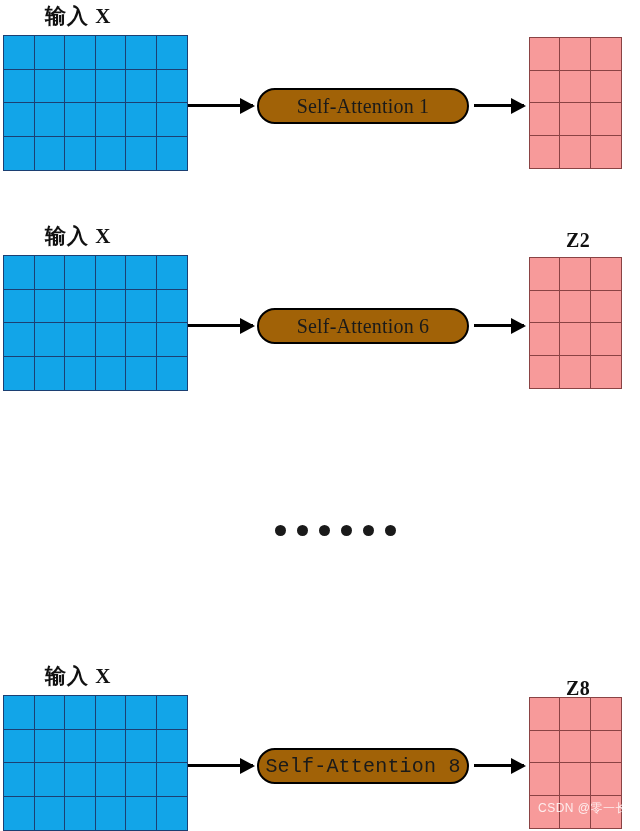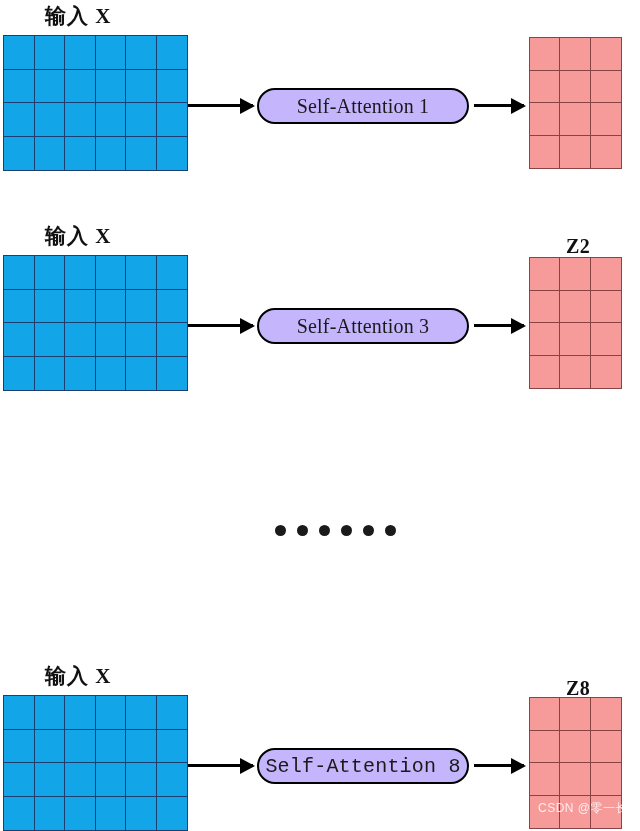--- a/index.html
+++ b/index.html
@@ -72,21 +72,21 @@
     border-bottom: 1px solid #8a4344;
     box-sizing: border-box;
   }
   .grid-pink .cell:nth-child(3n) { border-right: none; }
   .grid-pink .cell:nth-child(n+10) { border-bottom: none; }
 
   
   .pill {
     position: absolute;
     box-sizing: border-box;
-    background: #c4b5fd;
+    background: #a16207;
     border: 2.5px solid #000000;
     border-radius: 999px;
     display: flex;
     align-items: center;
     justify-content: center;
     font-family: "Liberation Serif", "DejaVu Serif", serif;
     font-size: 20px;
     color: #1a1a1a;
     letter-spacing: 0.2px;
     white-space: nowrap;
@@ -223,25 +223,25 @@
       <div class="cell"></div>
         <div class="cell"></div>
         <div class="cell"></div>
         <div class="cell"></div>
         <div class="cell"></div>
         <div class="cell"></div>
     </div>
 
     <div class="arrow" style="left:188px; top:104px; width:65px;"></div>
 
-    <div class="pill" style="left:257px; top:88px; width:212px; height:36px;">Self-Attention 3</div>
+    <div class="pill" style="left:257px; top:88px; width:212px; height:36px;">Self-Attention 6</div>
 
     <div class="arrow" style="left:474px; top:104px; width:50px;"></div>
 
-    <div class="label label-out" style="left:566px; top:16px;">Z2</div>
+    <div class="label label-out" style="left:566px; top:10px;">Z2</div>
 
     <div class="grid grid-pink" style="left:529px; top:37px; width:93px; height:132px;">
       <div class="cell"></div>
         <div class="cell"></div>
         <div class="cell"></div>
       <div class="cell"></div>
         <div class="cell"></div>
         <div class="cell"></div>
       <div class="cell"></div>
         <div class="cell"></div>

